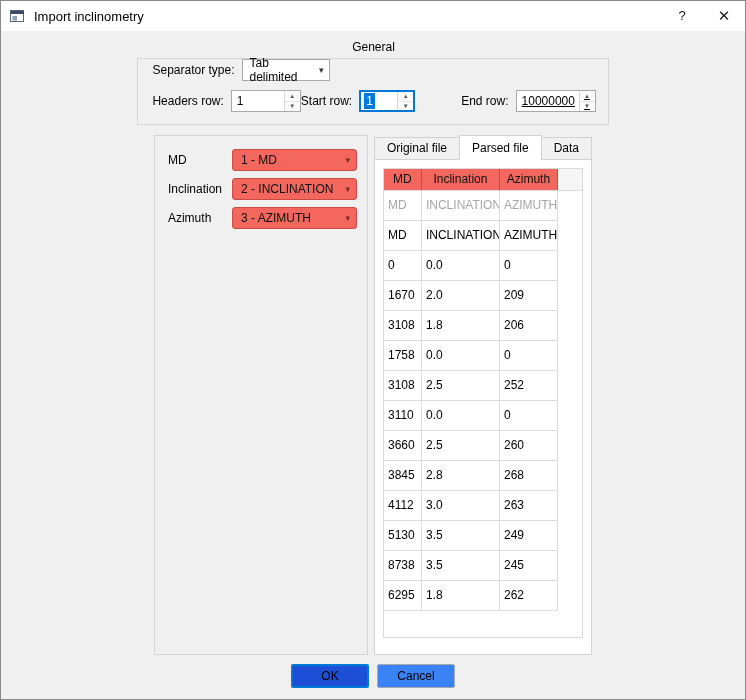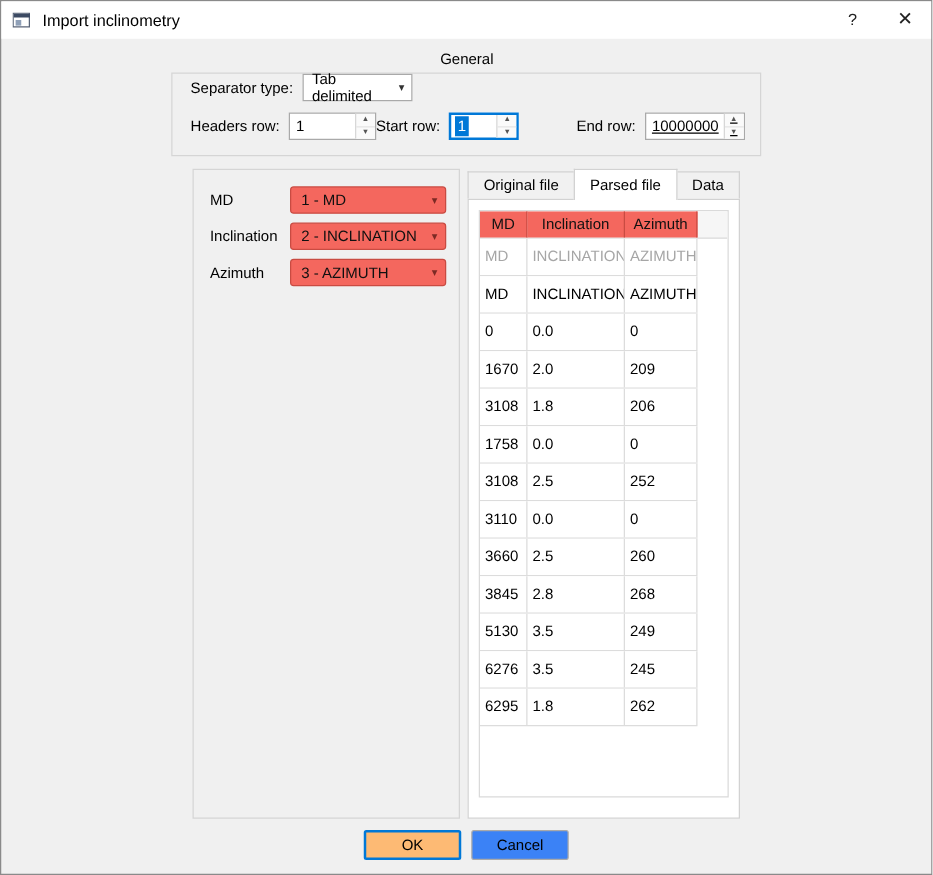--- a/index.html
+++ b/index.html
@@ -125,21 +125,21 @@
     overflow: hidden; white-space: nowrap;
   }
   .tr.muted .td { color: #a6a6a6; }
 
   
   .footer { flex: none; display: flex; justify-content: flex-end; align-items: center; gap: 8px; padding: 9px 0 6px 0; }
   .btn {
     width: 78px; height: 24px; font-family: inherit; font-size: 12px;
     background: #3b82f6; border: 1px solid #a9a9a9; border-radius: 2px; cursor: default;
   }
-  .btn.ok { border: 2px solid var(--focus-blue, #0078d7); background: #fdba74; }
+  .btn.ok { border: 2px solid var(--focus-blue, #0078d7); background: #1d4ed8; }
 </style>
 </head>
 <body>
 
 <div class="window">
 
   <div class="titlebar">
     <span class="app-icon">
       <svg width="15" height="13" viewBox="0 0 15 13">
         <rect x="0.5" y="0.5" width="13" height="11" fill="#ffffff" stroke="#5a6578"></rect>
@@ -280,26 +280,31 @@
                   <div class="td c0">3660</div>
                   <div class="td c1">2.5</div>
                   <div class="td c2">260</div>
                 </div>
                 <div class="tr">
                   <div class="td c0">3845</div>
                   <div class="td c1">2.8</div>
                   <div class="td c2">268</div>
                 </div>
                 <div class="tr">
+                  <div class="td c0">4112</div>
+                  <div class="td c1">3.0</div>
+                  <div class="td c2">263</div>
+                </div>
+                <div class="tr">
                   <div class="td c0">5130</div>
                   <div class="td c1">3.5</div>
                   <div class="td c2">249</div>
                 </div>
                 <div class="tr">
-                  <div class="td c0">6276</div>
+                  <div class="td c0">8738</div>
                   <div class="td c1">3.5</div>
                   <div class="td c2">245</div>
                 </div>
                 <div class="tr">
                   <div class="td c0">6295</div>
                   <div class="td c1">1.8</div>
                   <div class="td c2">262</div>
                 </div>
               </div>
           </div>

